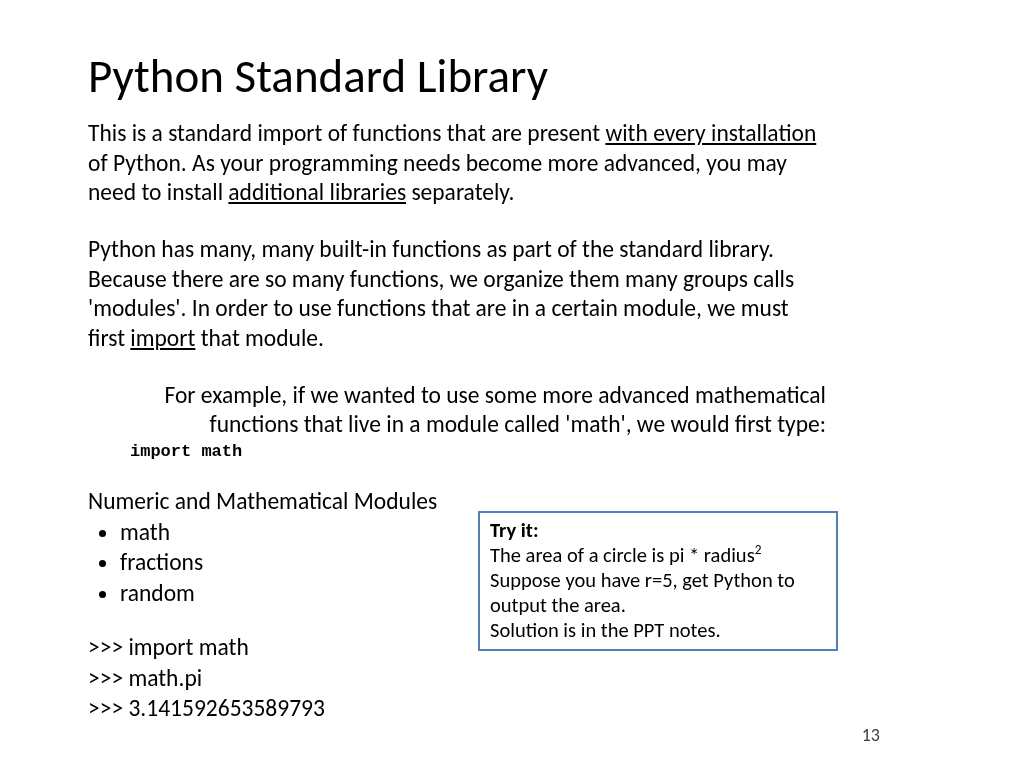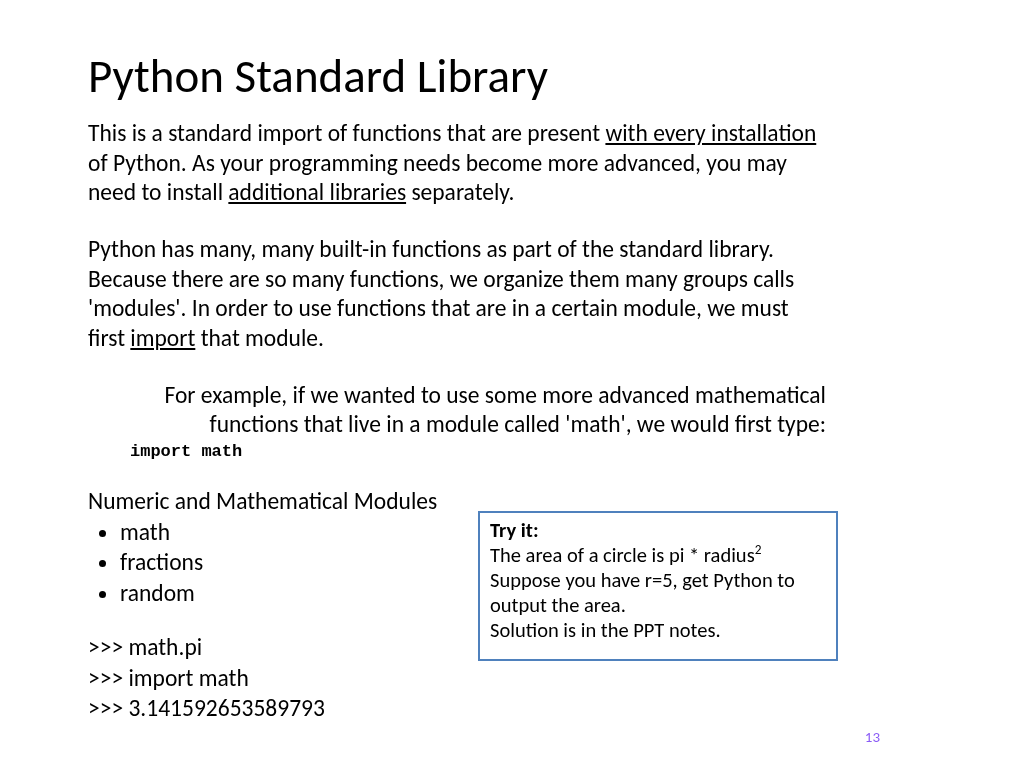--- a/index.html
+++ b/index.html
@@ -57,39 +57,39 @@
   .repl {
     font-size: 23.5px;
     line-height: 1.3;
   }
   .callout {
     position: absolute;
     right: 66px;
     top: 511px;
     width: 360px;
     border: 2px solid #4F81BD;
-    padding: 5px 10px 16px 10px;
+    padding: 5px 10px 6px 10px;
     font-size: 20.5px;
     line-height: 1.22;
     box-sizing: border-box;
   }
   .callout .bold {
     font-weight: bold;
   }
   .sup {
     font-size: 0.65em;
     vertical-align: super;
     line-height: 0;
   }
   .page-num {
     position: absolute;
     right: 24px;
     bottom: 22px;
-    font-size: 15px;
-    color: #8b5cf6;
+    font-size: 18px;
+    color: #404040;
   }
 </style>
 </head>
 <body>
 
 <div class="slide">
 
   <h1 class="title">Python Standard Library</h1>
 
   <p class="body-text">
@@ -104,22 +104,22 @@
   <div class="code-line">import math</div>
 
   <div class="modules-header">Numeric and Mathematical Modules</div>
   <ul class="modules">
     <li>math</li>
     <li>fractions</li>
     <li>random</li>
   </ul>
 
   <div class="repl">
+    <div>&gt;&gt;&gt; import math</div>
     <div>&gt;&gt;&gt; math.pi</div>
-    <div>&gt;&gt;&gt; import math</div>
     <div>&gt;&gt;&gt; 3.141592653589793</div>
   </div>
 
   <div class="callout">
     <span class="bold">Try it:</span><br>
     <span>The area of a circle is pi * radius</span><span class="sup">2</span><br>
     <span>Suppose you have r=5, get Python to output the area.</span><br>
     <span>Solution is in the PPT notes.</span>
   </div>
 

